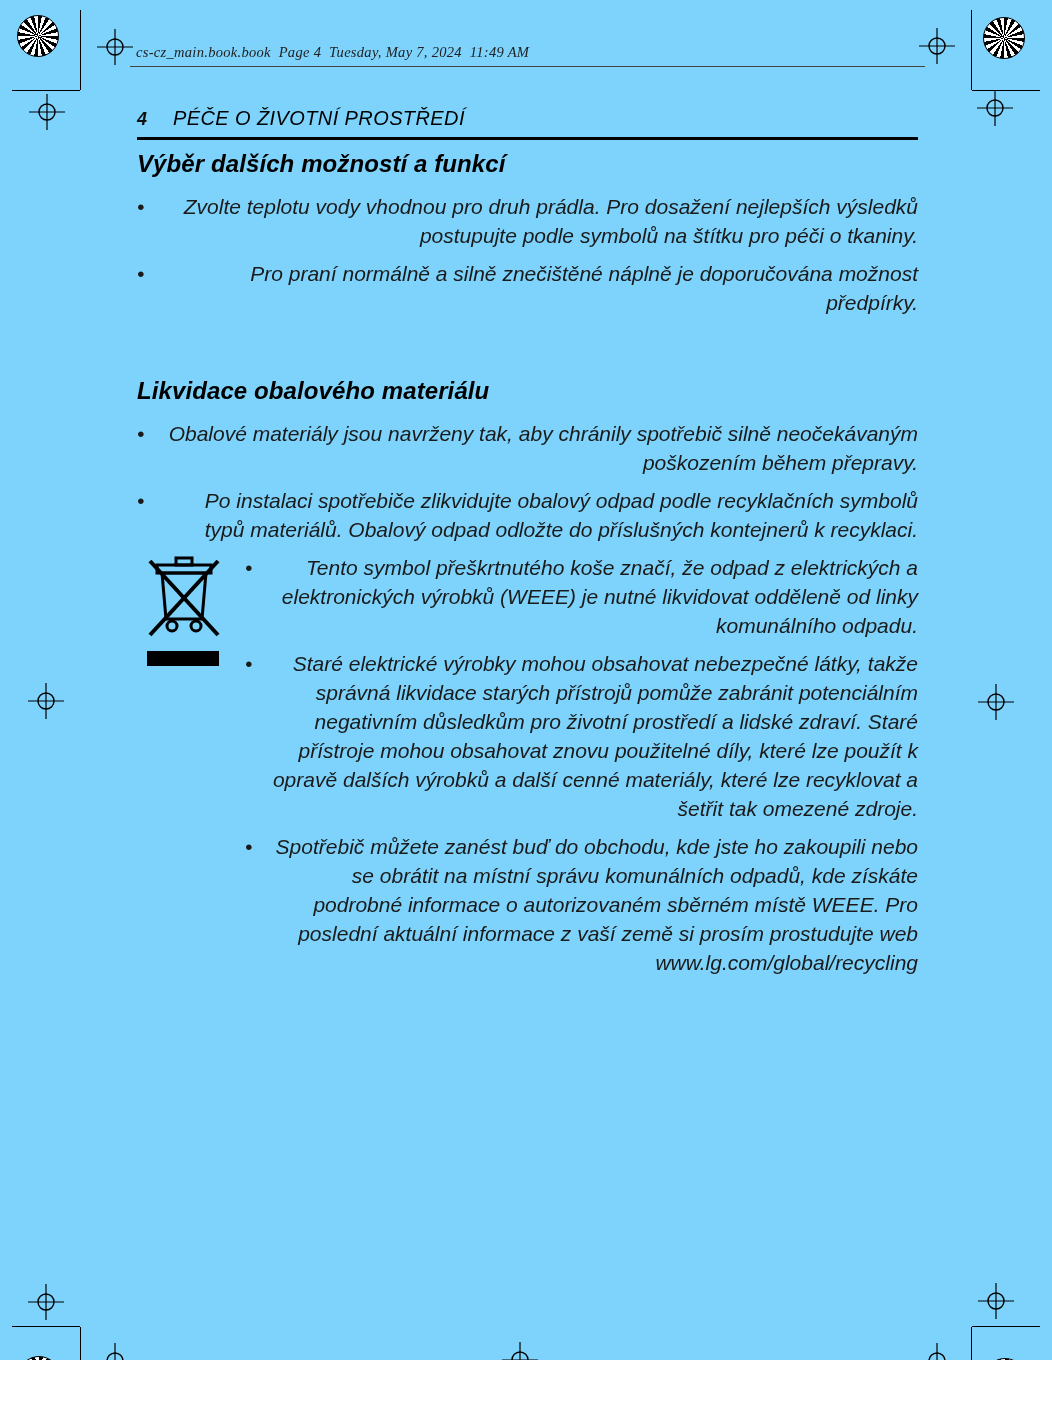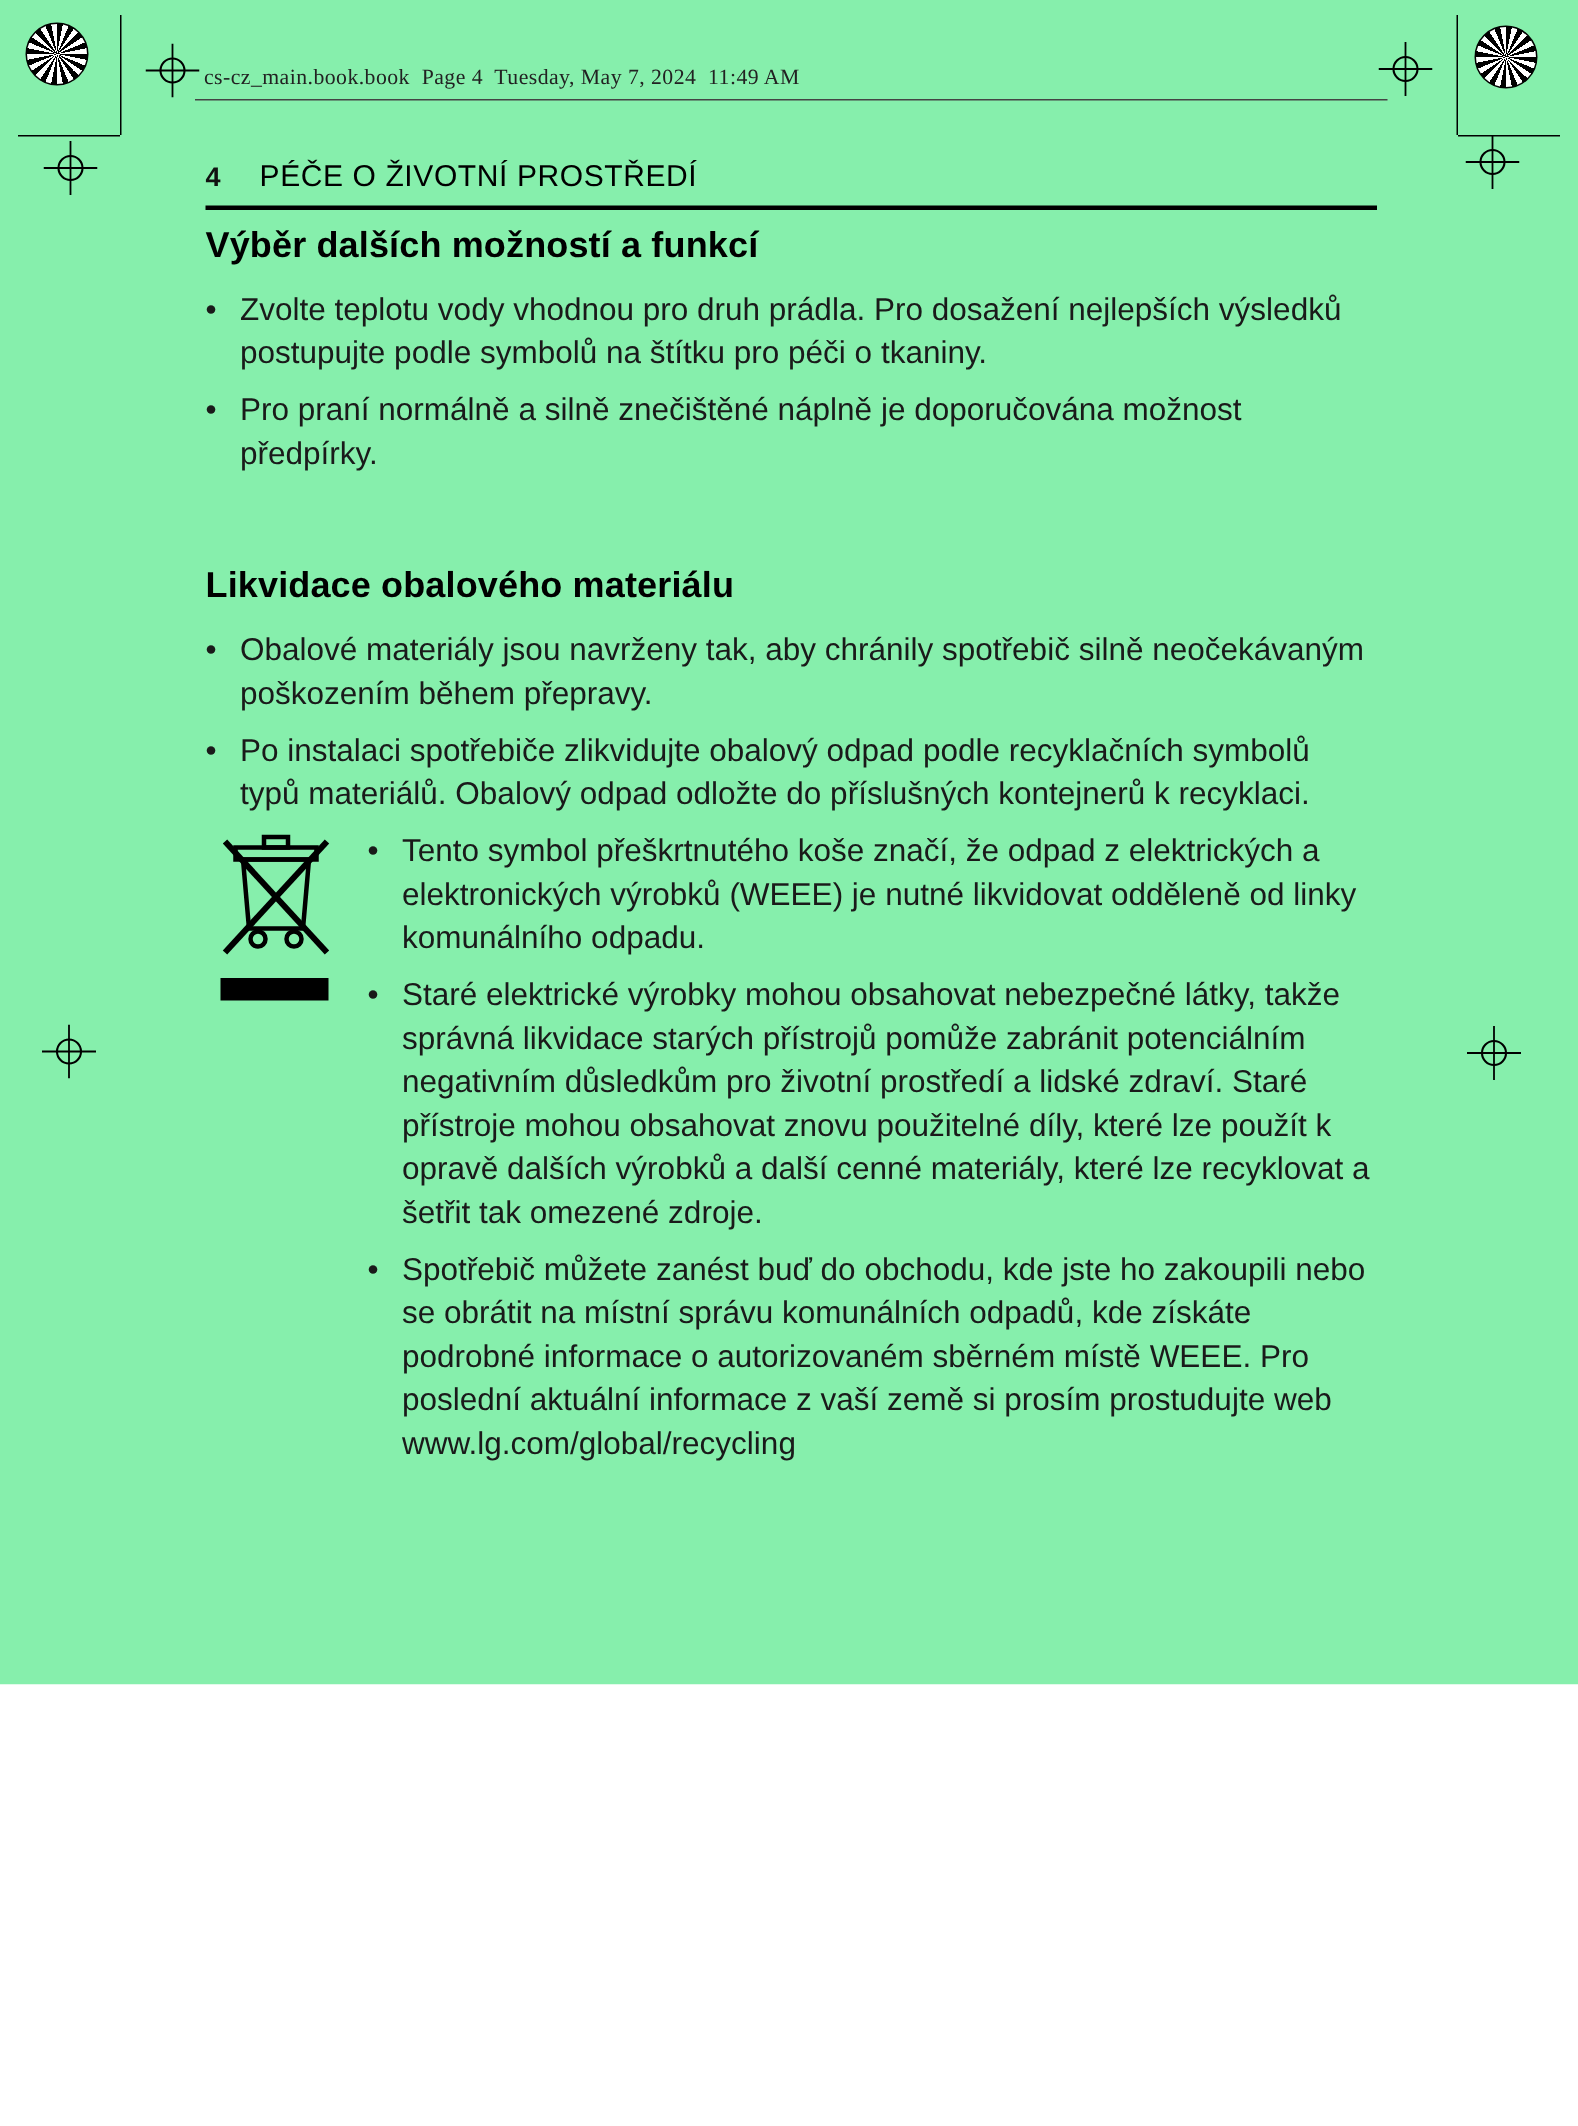--- a/index.html
+++ b/index.html
@@ -1,20 +1,20 @@
 <!DOCTYPE html>
 <html><head>
 <meta charset="utf-8">
 <style>
   * { margin:0; padding:0; box-sizing:border-box; }
   html,body { background:#ffffff; }
   .page {
-    position:relative; width:1052px; height:1123px; margin:0 auto;
-    background:#86efac; color:#111;
-    font-family:"Liberation Sans", sans-serif; overflow:hidden;
+    position:relative; width:1052px; height:1360px; margin:0 auto;
+    background:#7dd3fc; color:#111;
+    font-family:"Liberation Sans", sans-serif; overflow:hidden;font-style:italic;
   }
 
   
   .pinwheel {
     position:absolute; width:42px; height:42px; border-radius:50%;
     background:repeating-conic-gradient(#000 0deg 11.25deg, #fff 11.25deg 22.5deg);
     border:1px solid #000;
   }
   .rm { position:absolute; width:36px; height:36px; }
   .cl { position:absolute; background:#000; }
@@ -33,21 +33,21 @@
   .pagetitle{ font-size:20px; letter-spacing:0.4px; color:#000; }
   .head-rule{ position:absolute; left:137px; top:137px; width:781px; height:3px; background:#000; }
 
   
   .content { position:absolute; left:137px; top:150px; width:781px; }
   h2 { font-size:24px; font-weight:700; color:#000; letter-spacing:0.1px; }
   .s1 h2 { margin-bottom:14px; }
   .s2 h2, .s3 h2 { margin-top:60px; margin-bottom:14px; }
   .li { display:flex; margin-bottom:9px; font-size:21px; line-height:29px; color:#1a1a1a; }
   .li .b { flex:0 0 23px; }
-  .li .t { flex:1; }
+  .li .t { flex:1;text-align:right; }
 
   .s3-body { display:flex; margin-top:2px; }
   .s3-icon { flex:0 0 108px; padding-left:10px; padding-top:2px; }
   .s3-icon .bar { width:72px; height:15px; background:#000; margin-top:6px; }
   .s3-list { flex:1; }
 </style>
 </head>
 <body>
 
 <div class="page">

